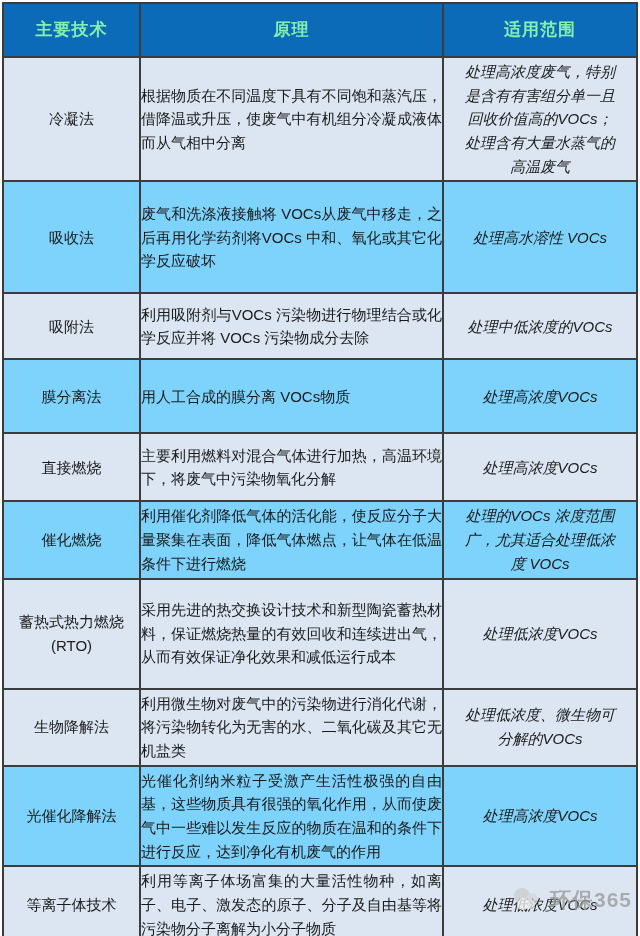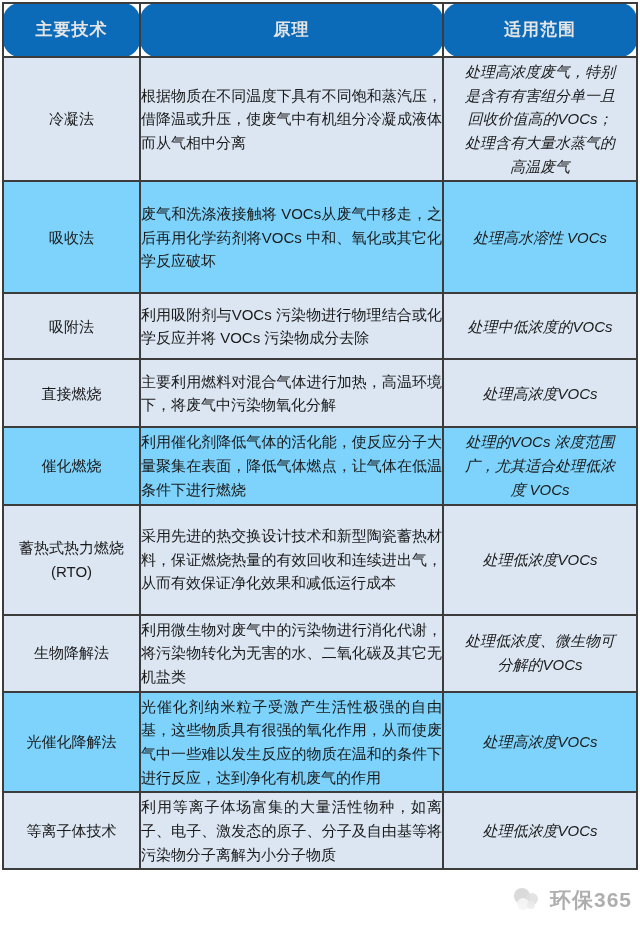--- a/index.html
+++ b/index.html
@@ -29,27 +29,26 @@
     border: 2px solid #3c3c3c;
     vertical-align: middle;
     color: #1a1a1a;
     font-size: 15px;
     line-height: 1.58;
     padding: 2px 4px;
     overflow: hidden;
   }
   .voc-table th {
     background: #0c6bb8;
-    color: #e5e5e5;
+    color: #86efac;
     font-size: 17px;
     font-weight: bold;
     text-align: center;
     height: 48px;
     letter-spacing: 1px;
-    border-radius: 17px;
   }
   tr.alt td { background: #dbe6f2; }
   tr.plain td { background: #7dd3fc; }
   td.tech {
     text-align: center;
     padding: 18px 6px;
   }
   td.tech .t2 { display: block; }
   td.principle {
     text-align: justify;
@@ -104,20 +103,25 @@
       <tr class="plain" style="height:112px">
         <td class="tech">吸收法</td>
         <td class="principle">废气和洗涤液接触将 VOCs从废气中移走，之后再用化学药剂将VOCs 中和、氧化或其它化学反应破坏</td>
         <td class="scope">处理高水溶性 VOCs</td>
       </tr>
       <tr class="alt" style="height:66px">
         <td class="tech">吸附法</td>
         <td class="principle">利用吸附剂与VOCs 污染物进行物理结合或化学反应并将 VOCs 污染物成分去除</td>
         <td class="scope">处理中低浓度的VOCs</td>
       </tr>
+      <tr class="plain" style="height:74px">
+        <td class="tech">膜分离法</td>
+        <td class="principle">用人工合成的膜分离 VOCs物质</td>
+        <td class="scope">处理高浓度VOCs</td>
+      </tr>
       <tr class="alt" style="height:68px">
         <td class="tech">直接燃烧</td>
         <td class="principle">主要利用燃料对混合气体进行加热，高温环境下，将废气中污染物氧化分解</td>
         <td class="scope">处理高浓度VOCs</td>
       </tr>
       <tr class="plain" style="height:62px">
         <td class="tech">催化燃烧</td>
         <td class="principle">利用催化剂降低气体的活化能，使反应分子大量聚集在表面，降低气体燃点，让气体在低温条件下进行燃烧</td>
         <td class="scope">处理的VOCs 浓度范围广，尤其适合处理低浓度 VOCs</td>
       </tr>

